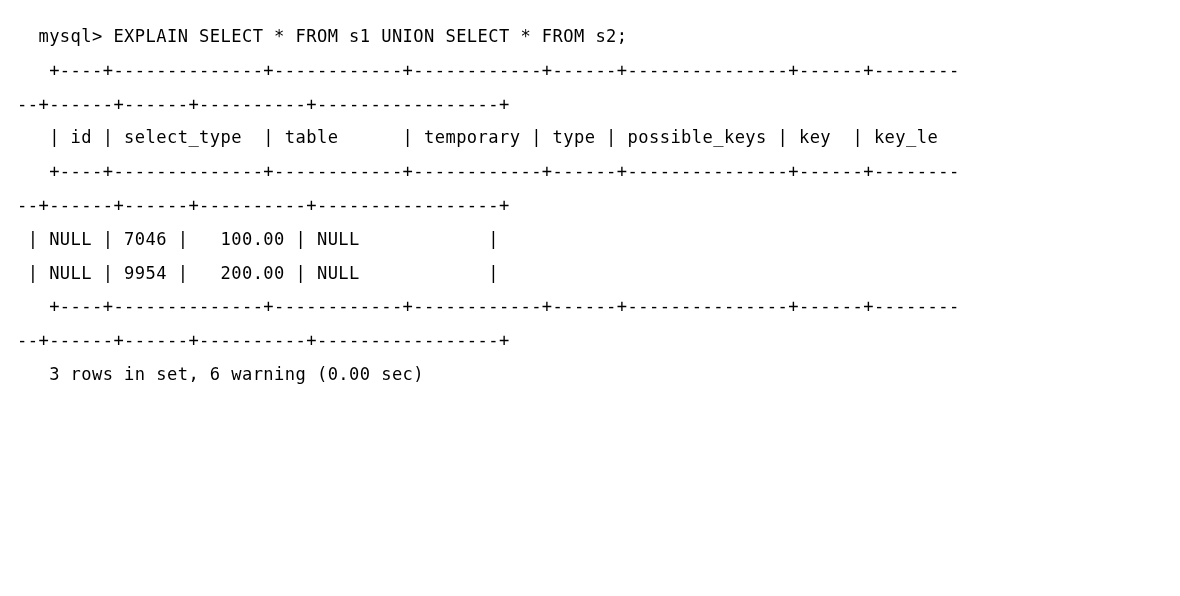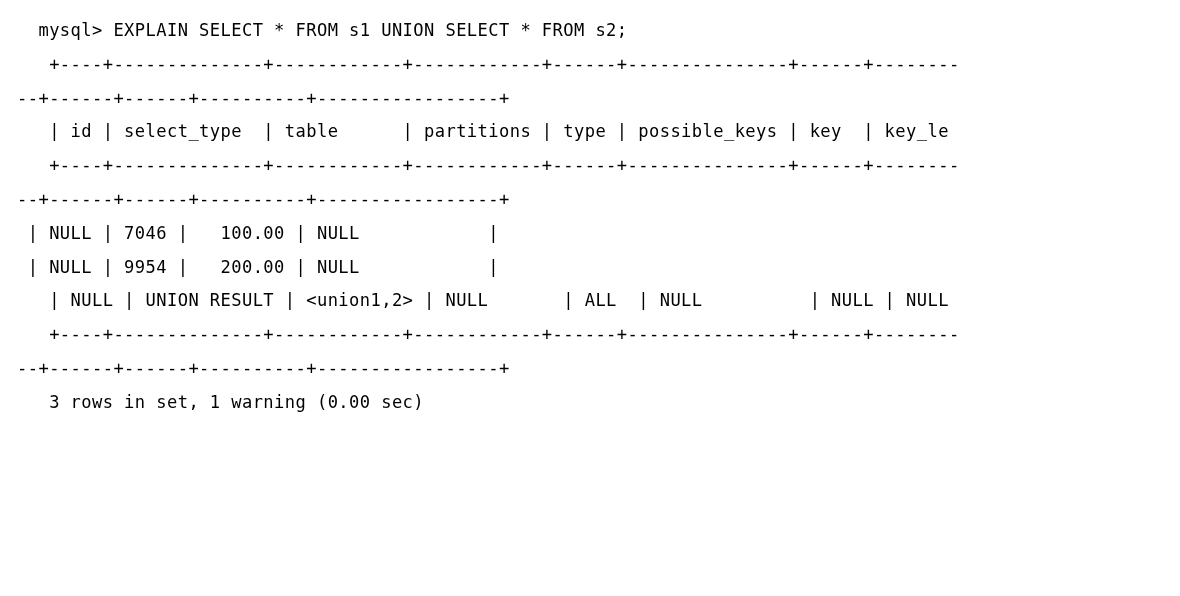--- a/index.html
+++ b/index.html
@@ -7,21 +7,21 @@
     padding: 0;
     background: #ffffff;
   }
   body {
     width: 1180px;
     height: 596px;
     overflow: hidden;
     font-family: "DejaVu Serif", "Liberation Serif", serif;
   }
   #terminal {
-    padding: 14px 0 0 17px;
+    padding: 20px 0 0 17px;
     box-sizing: border-box;
     width: 1180px;
     height: 596px;
   }
   .line {
     font-family: "DejaVu Sans Mono", "Liberation Mono", monospace;
     font-size: 17.1px;
     line-height: 33.8px;
     height: 33.8px;
     color: #000000;
@@ -33,22 +33,21 @@
     font-family: "DejaVu Sans Mono", "Liberation Mono", monospace;
   }
 </style>
 </head>
 <body>
 
 <div id="terminal">
   <div class="line">  mysql&gt; EXPLAIN SELECT * FROM s1 UNION SELECT * FROM s2;</div>
   <div class="line sep">   +----+--------------+------------+------------+------+---------------+------+--------</div>
   <div class="line sep">--+------+------+----------+-----------------+</div>
-  <div class="line">   | id | select_type  | table      | partitions | type | possible_keys | key  | key_le</div>
+  <div class="line">   | id | select_type  | table      | temporary | type | possible_keys | key  | key_le</div>
   <div class="line sep">   +----+--------------+------------+------------+------+---------------+------+--------</div>
   <div class="line sep">--+------+------+----------+-----------------+</div>
   <div class="line"> | NULL | 7046 |   100.00 | NULL            |</div>
   <div class="line"> | NULL | 9954 |   200.00 | NULL            |</div>
-  <div class="line">   | NULL | UNION RESULT | &lt;union1,2&gt; | NULL       | ALL  | NULL          | NULL | NULL </div>
   <div class="line sep">   +----+--------------+------------+------------+------+---------------+------+--------</div>
   <div class="line sep">--+------+------+----------+-----------------+</div>
-  <div class="line">   3 rows in set, 1 warning (0.00 sec)</div>
+  <div class="line">   3 rows in set, 6 warning (0.00 sec)</div>
 </div>
 
 </body></html>

